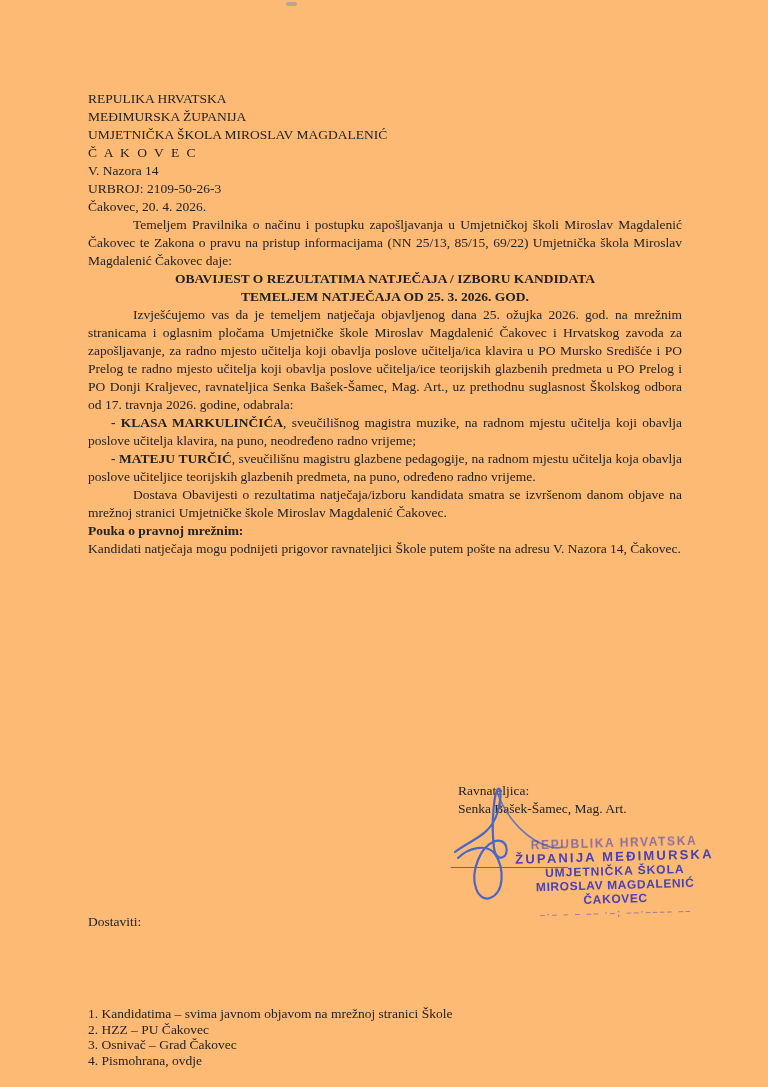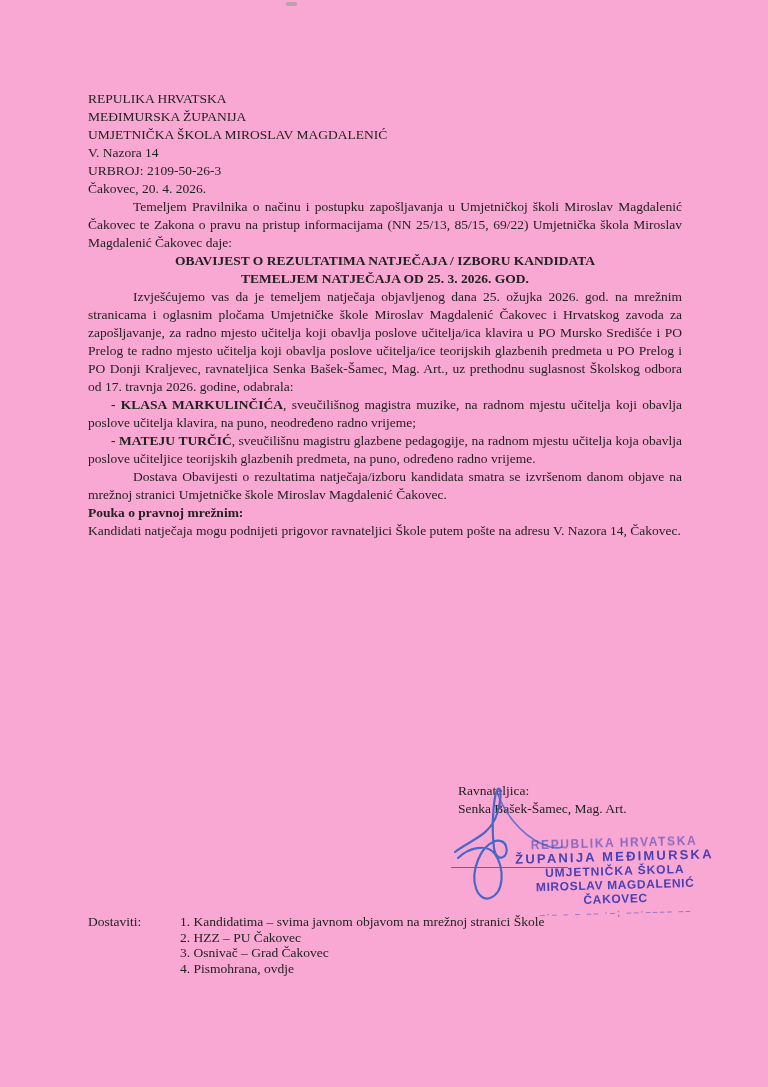--- a/index.html
+++ b/index.html
@@ -1,20 +1,20 @@
 <!DOCTYPE html>
 <html><head>
 <meta charset="utf-8">
 <style>
   html,body{margin:0;padding:0;background:#e9e9e9;}
   .page{
     position:relative;
     width:768px;height:1087px;
     margin:0 auto;
-    background:#f9a8d4;
+    background:#fdba74;
     font-family:"Liberation Serif", serif;
     font-size:13.5px;
     line-height:18px;
     color:#222222;
     box-sizing:border-box;
     padding:90px 86px 0 88px;
     overflow:hidden;
   }
   .page p,.page div{margin:0;padding:0;}
   .b{font-weight:normal;}
@@ -44,39 +44,40 @@
     transform:rotate(-1.6deg);
     line-height:14px;
   }
   .stamp .s1{font-size:12px;letter-spacing:1.6px;opacity:.62;filter:blur(.4px);}
   .stamp .s2{font-size:13px;letter-spacing:2.2px;}
   .stamp .s3{font-size:12px;letter-spacing:1px;}
   .stamp .s4{font-size:12px;letter-spacing:.6px;}
   .stamp .s5{font-size:9.5px;letter-spacing:1.8px;opacity:.55;filter:blur(.7px);}
   .dostaviti{
     position:absolute;left:88px;top:914px;right:86px;
-    display:flex;line-height:15.5px;
+    display:flex;line-height:15.5px;flex-direction:column;
   }
   .dost-label{width:92px;flex:0 0 92px;}
   .top-artifact{
     position:absolute;left:286px;top:2px;width:11px;height:4px;
     background:#9a9a9a;border-radius:2px;opacity:.65;
   }
 </style>
 </head>
 <body>
 
 <div class="page">
 
   <div class="top-artifact"></div>
 
   <div class="letterhead">
     <div>REPULIKA HRVATSKA</div>
     <div>MEĐIMURSKA ŽUPANIJA</div>
     <div class="b">UMJETNIČKA ŠKOLA MIROSLAV MAGDALENIĆ</div>
+    <div class="b spaced">Č A K O V E C</div>
     <div class="b">V. Nazora 14</div>
   </div>
 
   <div class="ref">
     <div>URBROJ: 2109-50-26-3</div>
     <div>Čakovec, 20. 4. 2026.</div>
   </div>
 
   <p class="p-intro indent j">Temeljem Pravilnika o načinu i postupku zapošljavanja u Umjetničkoj školi Miroslav Magdalenić Čakovec te Zakona o pravu na pristup informacijama (NN 25/13, 85/15, 69/22) Umjetnička škola Miroslav Magdalenić Čakovec daje:</p>
 

